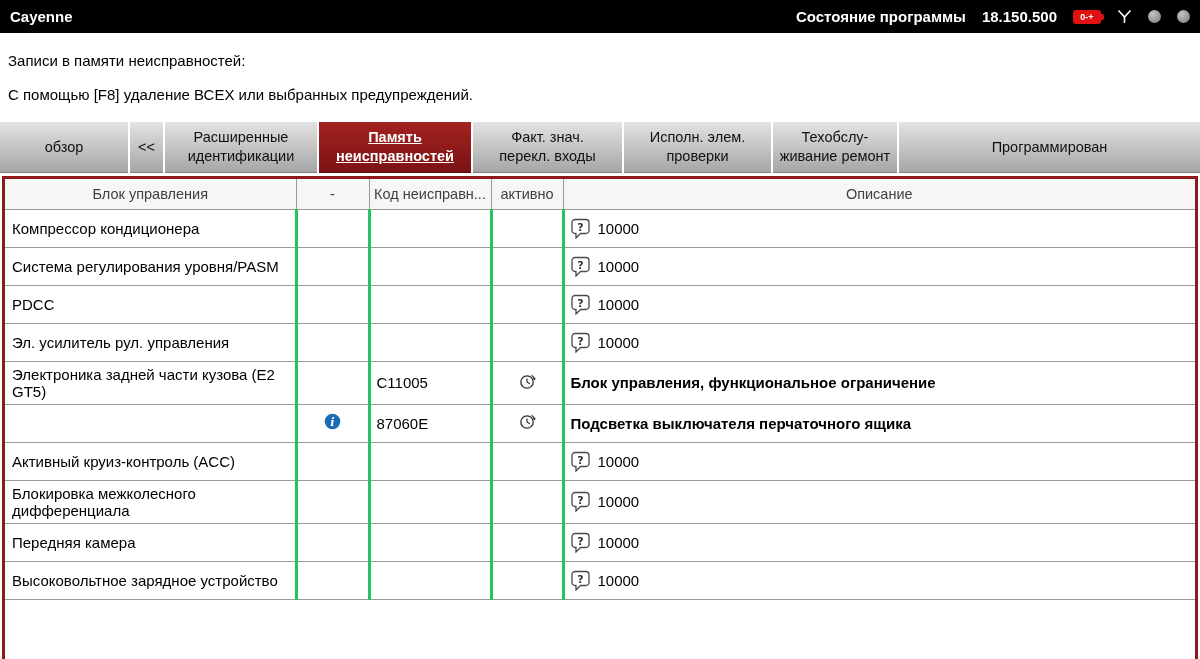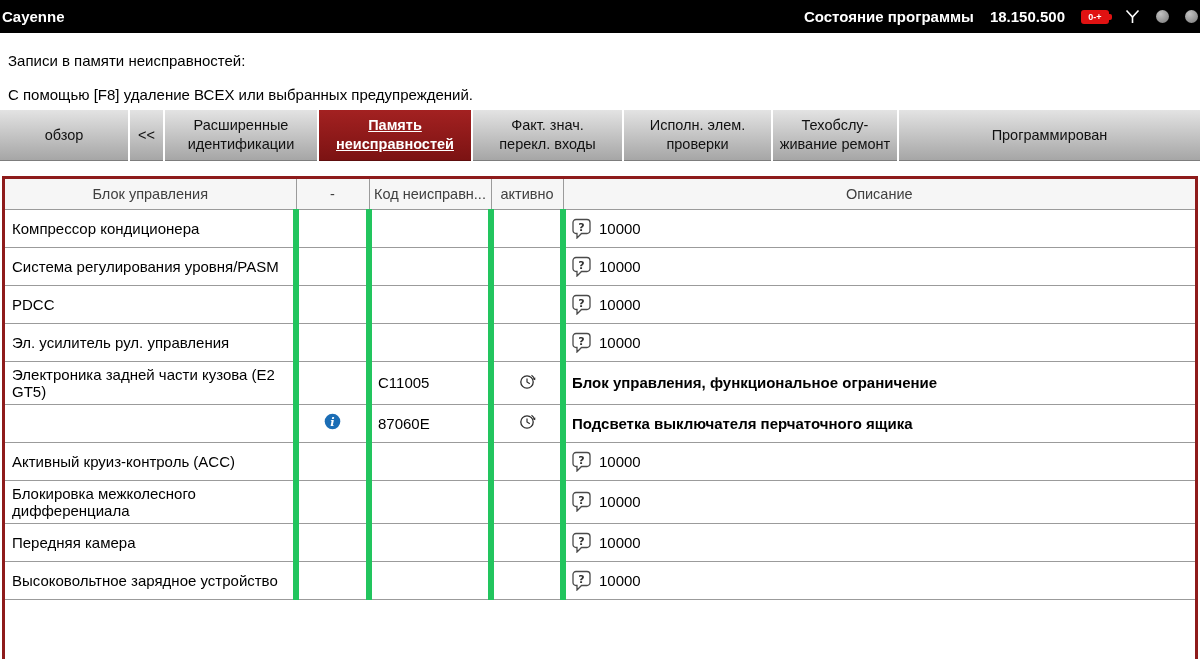--- a/index.html
+++ b/index.html
@@ -6,21 +6,21 @@
   html,body { margin:0; padding:0; }
   body {
     width:1200px; height:659px; overflow:hidden; position:relative;
     background:#fff; font-family:"Liberation Sans", sans-serif; color:#000;
   }
 
   
   .titlebar {
     height:33px; background:#000; color:#fff;
     display:flex; align-items:center; justify-content:space-between;
-    padding:0 2px;
+    padding:0 10px;
   }
   .app-title { font-weight:bold; font-size:15px; }
   .titlebar-right { display:flex; align-items:center; gap:16px; }
   .status-label, .status-value { font-size:15px; font-weight:bold; color:#fff; }
   .battery {
     position:relative; background:#e01212; border-radius:3px;
     width:28px; height:14px; display:inline-flex; align-items:center; justify-content:center;
     font-size:9px; font-weight:bold; color:#fff; letter-spacing:0;
   }
   .battery:after {
@@ -33,21 +33,21 @@
     display:inline-block;
   }
   .icon-wrap { display:inline-flex; align-items:center; }
 
   
   .messages { padding:19px 0 0 8px; }
   .msg { font-size:15px; margin:0 0 17px 0; }
 
   
   .tabbar {
-    position:absolute; top:110px; left:0; width:1200px; height:51px;
+    position:absolute; top:122px; left:0; width:1200px; height:51px;
     display:flex; gap:2px; background:#fff;
   }
   .tab {
     background:linear-gradient(#e3e3e3, #a6a6a6);
     border-bottom:1px solid #7d7d7d;
     display:flex; align-items:center; justify-content:center;
     text-align:center; font-size:14.5px; line-height:1.3;
     white-space:pre-line; color:#111; cursor:pointer;
     flex:0 0 auto;
   }
@@ -62,21 +62,21 @@
     border:3px solid #8e1b1b; background:#fff; overflow:hidden;
   }
   table { width:100%; border-collapse:collapse; table-layout:fixed; }
   th {
     height:30px; background:#f6f6f6; font-weight:normal; font-size:14.5px;
     border-right:1px solid #9b9b9b; border-bottom:1px solid #9b9b9b;
     color:#404040; text-align:center; padding:0 4px;
   }
   td {
     height:38px; font-size:15px;
-    border-right:6px solid #22c55e; border-bottom:1px solid #9b9b9b;
+    border-right:3px solid #22c55e; border-bottom:1px solid #9b9b9b;
     padding:4px 6px; vertical-align:middle; background:#fff;
   }
   th:last-child, td:last-child { border-right:none; }
   .col-unit  { padding-left:7px; }
   .col-info  { text-align:center; }
   .col-active{ text-align:center; }
   .desc-flex { display:flex; align-items:center; gap:8px; }
   .desc-bold { font-weight:bold; }
   .desc-num  { font-weight:normal; }
 </style>

